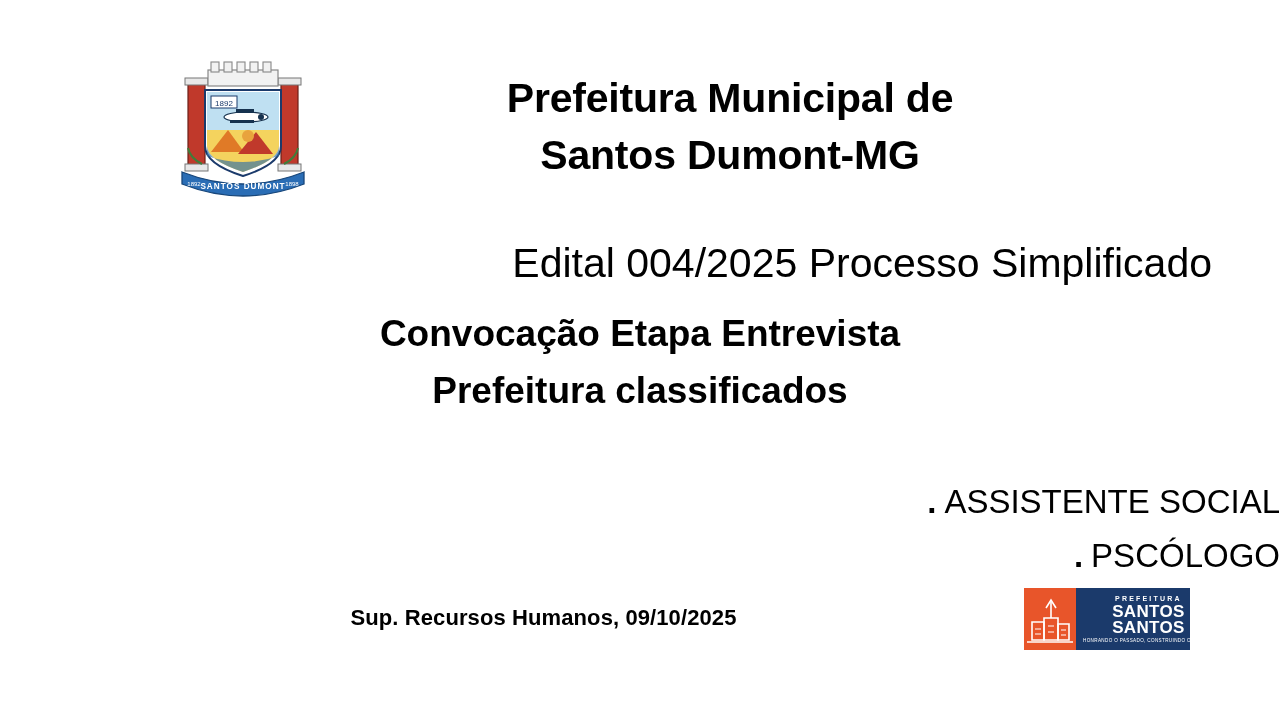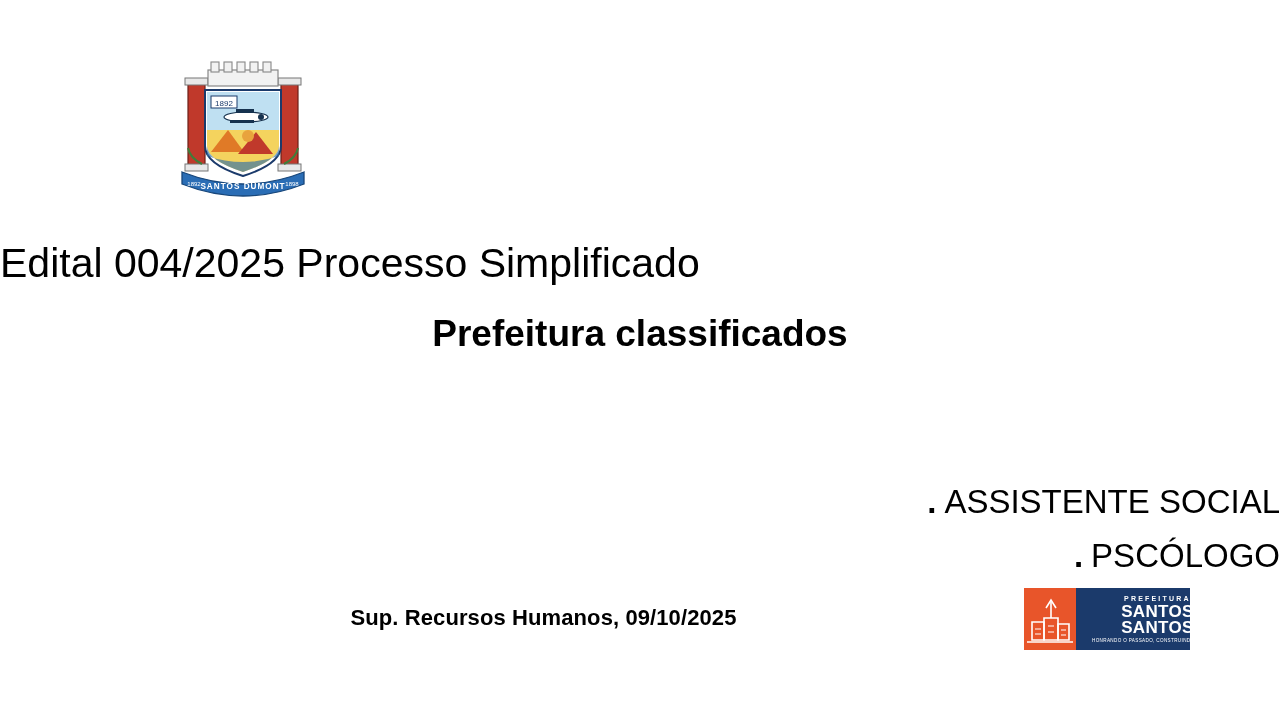--- a/index.html
+++ b/index.html
@@ -51,24 +51,25 @@
     line-height: 1.38;
     letter-spacing: -0.2px;
   }
 
   
   .edital {
     position: absolute;
     top: 238px;
     left: 0;
     width: 1180px;
-    text-align: left;
+    text-align: right;
     font-size: 41px;
     font-weight: 400;
     line-height: 1.25;
+    padding-left: 32px;
   }
 
   .headline {
     position: absolute;
     top: 305px;
     left: 0;
     width: 1280px;
     text-align: center;
     font-size: 37px;
     font-weight: bold;
@@ -123,21 +124,21 @@
     position: relative;
   }
   .footer-logo-right {
     flex: 1;
     background: #1b3a6b;
     color: #ffffff;
     display: flex;
     flex-direction: column;
     align-items: center;
     justify-content: center;
-    padding: 2px 16px;
+    padding: 2px 7px;
   }
   .fl-pref {
     font-size: 7px;
     letter-spacing: 2.2px;
     font-weight: bold;
     line-height: 1;
     margin-bottom: 2px;
   }
   .fl-santos {
     font-size: 17px;
@@ -205,25 +206,30 @@
         <path d="M4 112 Q65 136 126 112 L126 124 Q65 148 4 124 Z" fill="#2a6db5" stroke="#17467a" stroke-width="1.3"></path>
         <text x="65" y="129" font-size="8.2" text-anchor="middle" letter-spacing="1" font-family="'Liberation Sans', sans-serif" fill="#ffffff" font-weight="bold">SANTOS DUMONT</text>
         <text x="16" y="126" font-size="6" text-anchor="middle" font-family="'Liberation Sans', sans-serif" fill="#ffffff">1892</text>
         <text x="114" y="126" font-size="6" text-anchor="middle" font-family="'Liberation Sans', sans-serif" fill="#ffffff">1898</text>
 
         <path d="M24 104 Q12 98 10 88" stroke="#3f7d3a" stroke-width="2" fill="none"></path>
         <path d="M106 104 Q118 98 120 88" stroke="#3f7d3a" stroke-width="2" fill="none"></path>
       </svg>
     </div>
 
+    <div class="header-title">
+      <div>Prefeitura Municipal de</div>
+      <div>Santos Dumont-MG</div>
+    </div>
   </div>
 
   <div class="edital">Edital 004/2025 Processo Simplificado</div>
 
   <div class="headline">
+    <div>Convocação Etapa Entrevista</div>
     <div>Prefeitura classificados</div>
   </div>
 
   <div class="bullets">
     <div class="bullet-line">
       <span class="dot">.</span><span>ASSISTENTE SOCIAL</span>
     </div>
     <div class="bullet-line">
       <span class="dot">.</span><span>PSCÓLOGO</span>
     </div>

